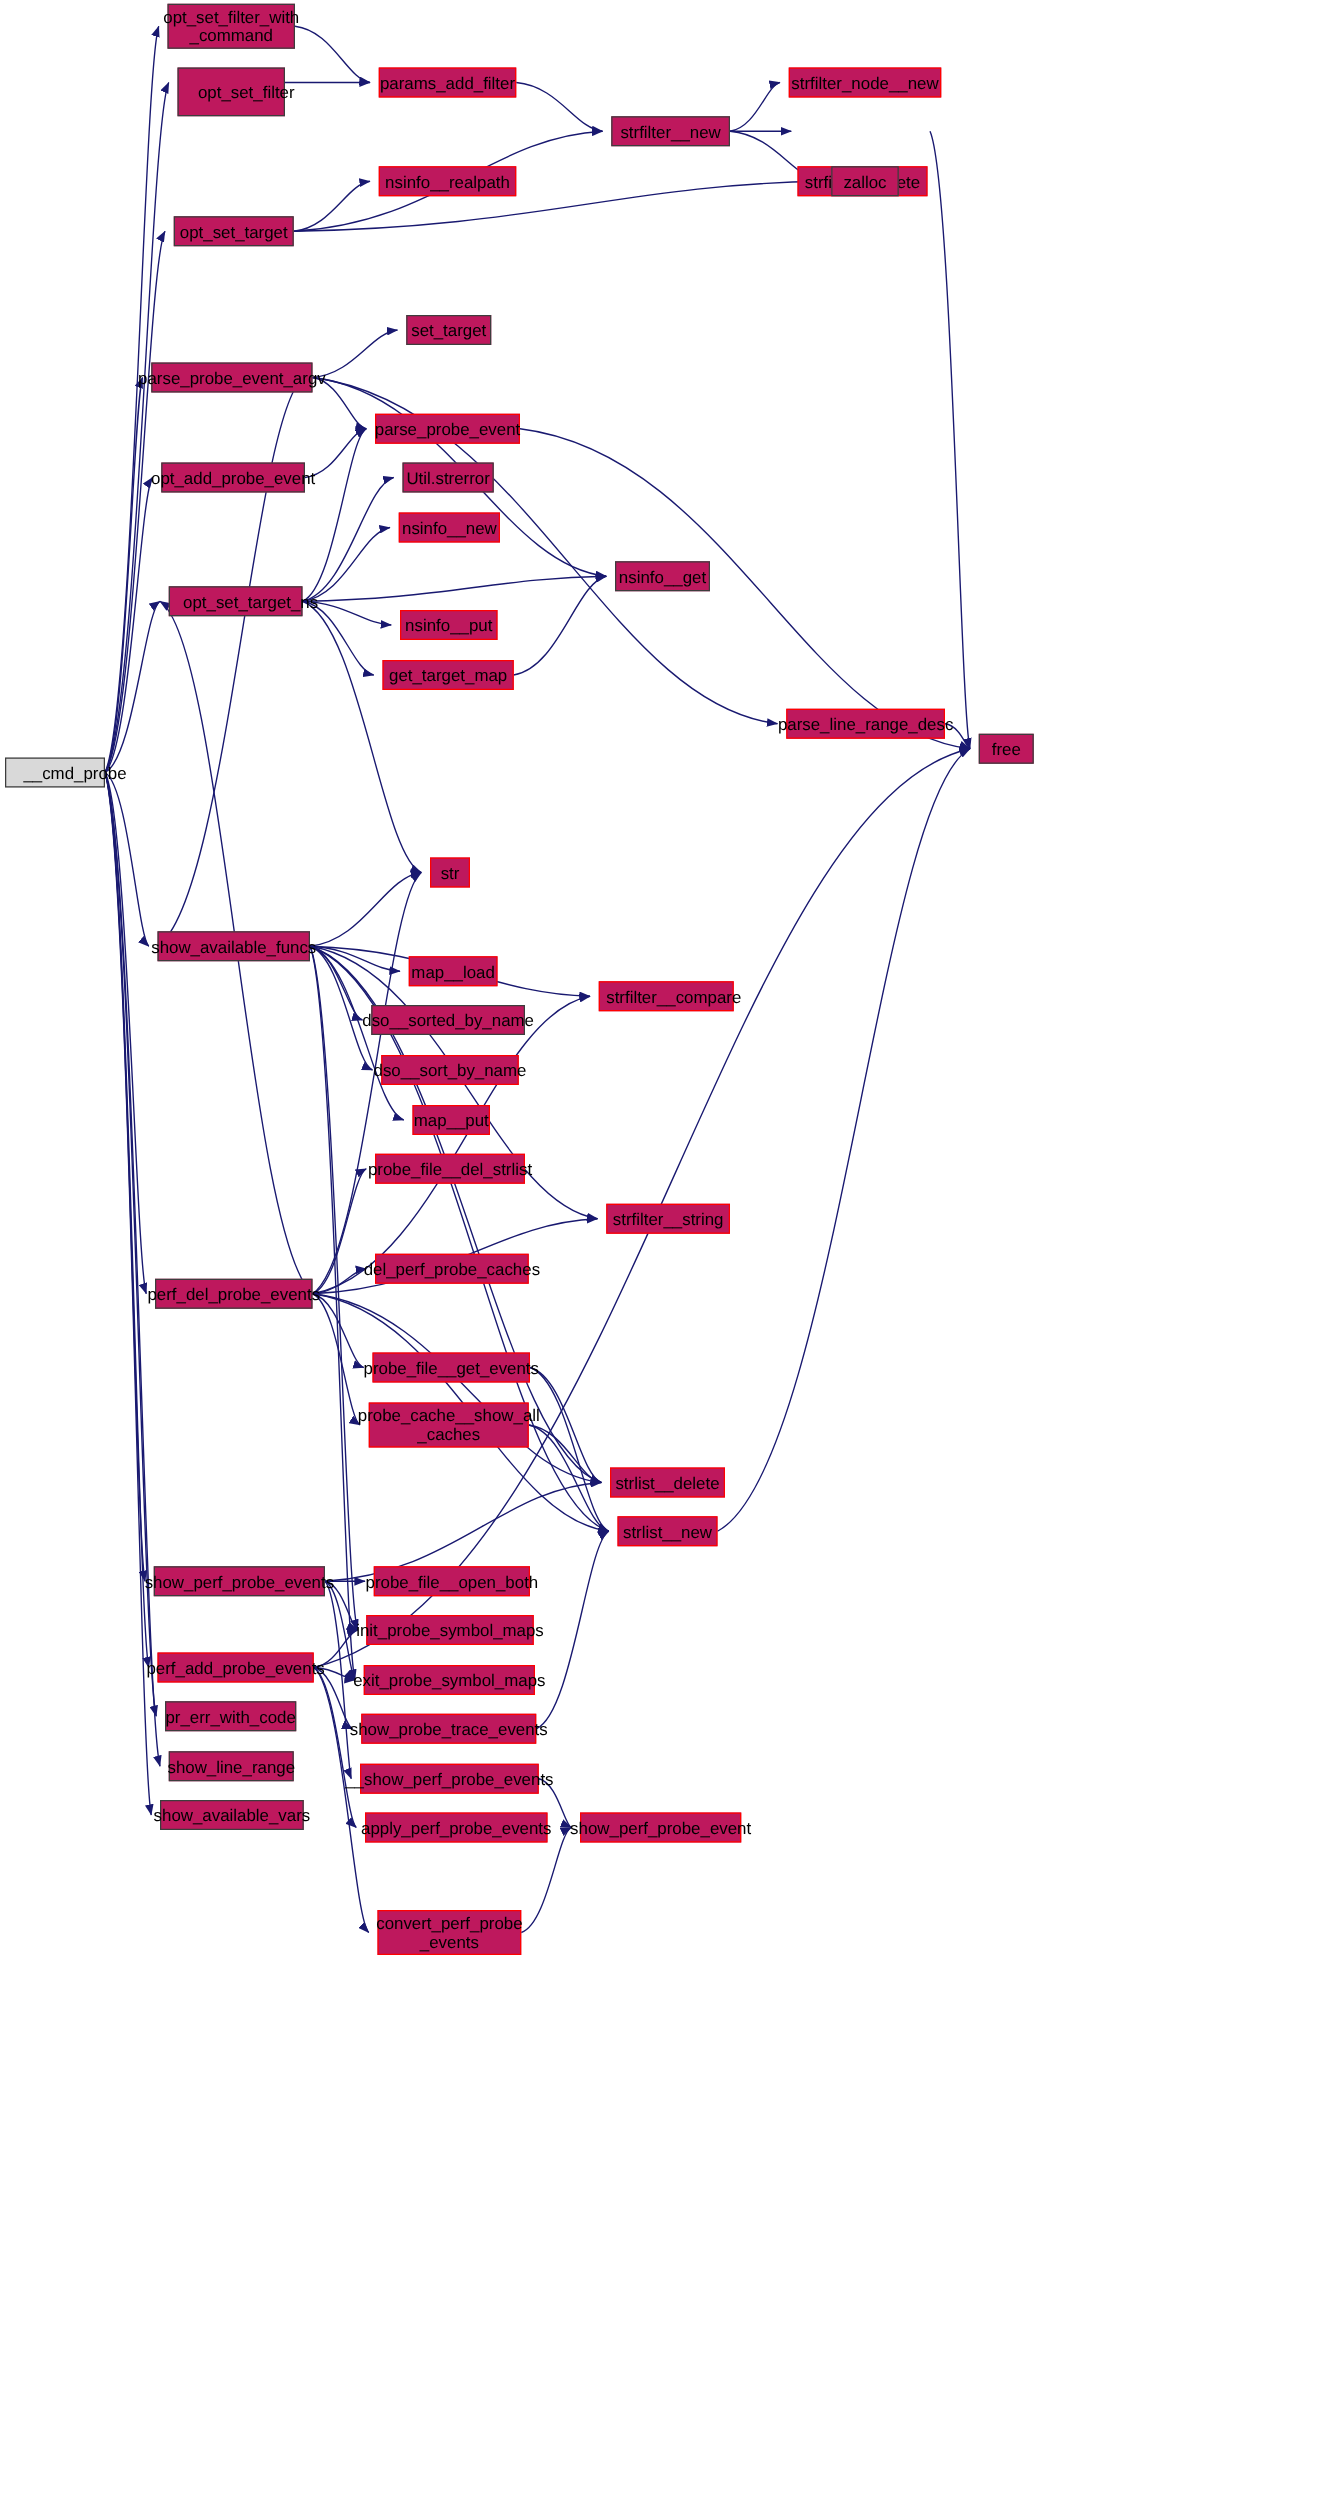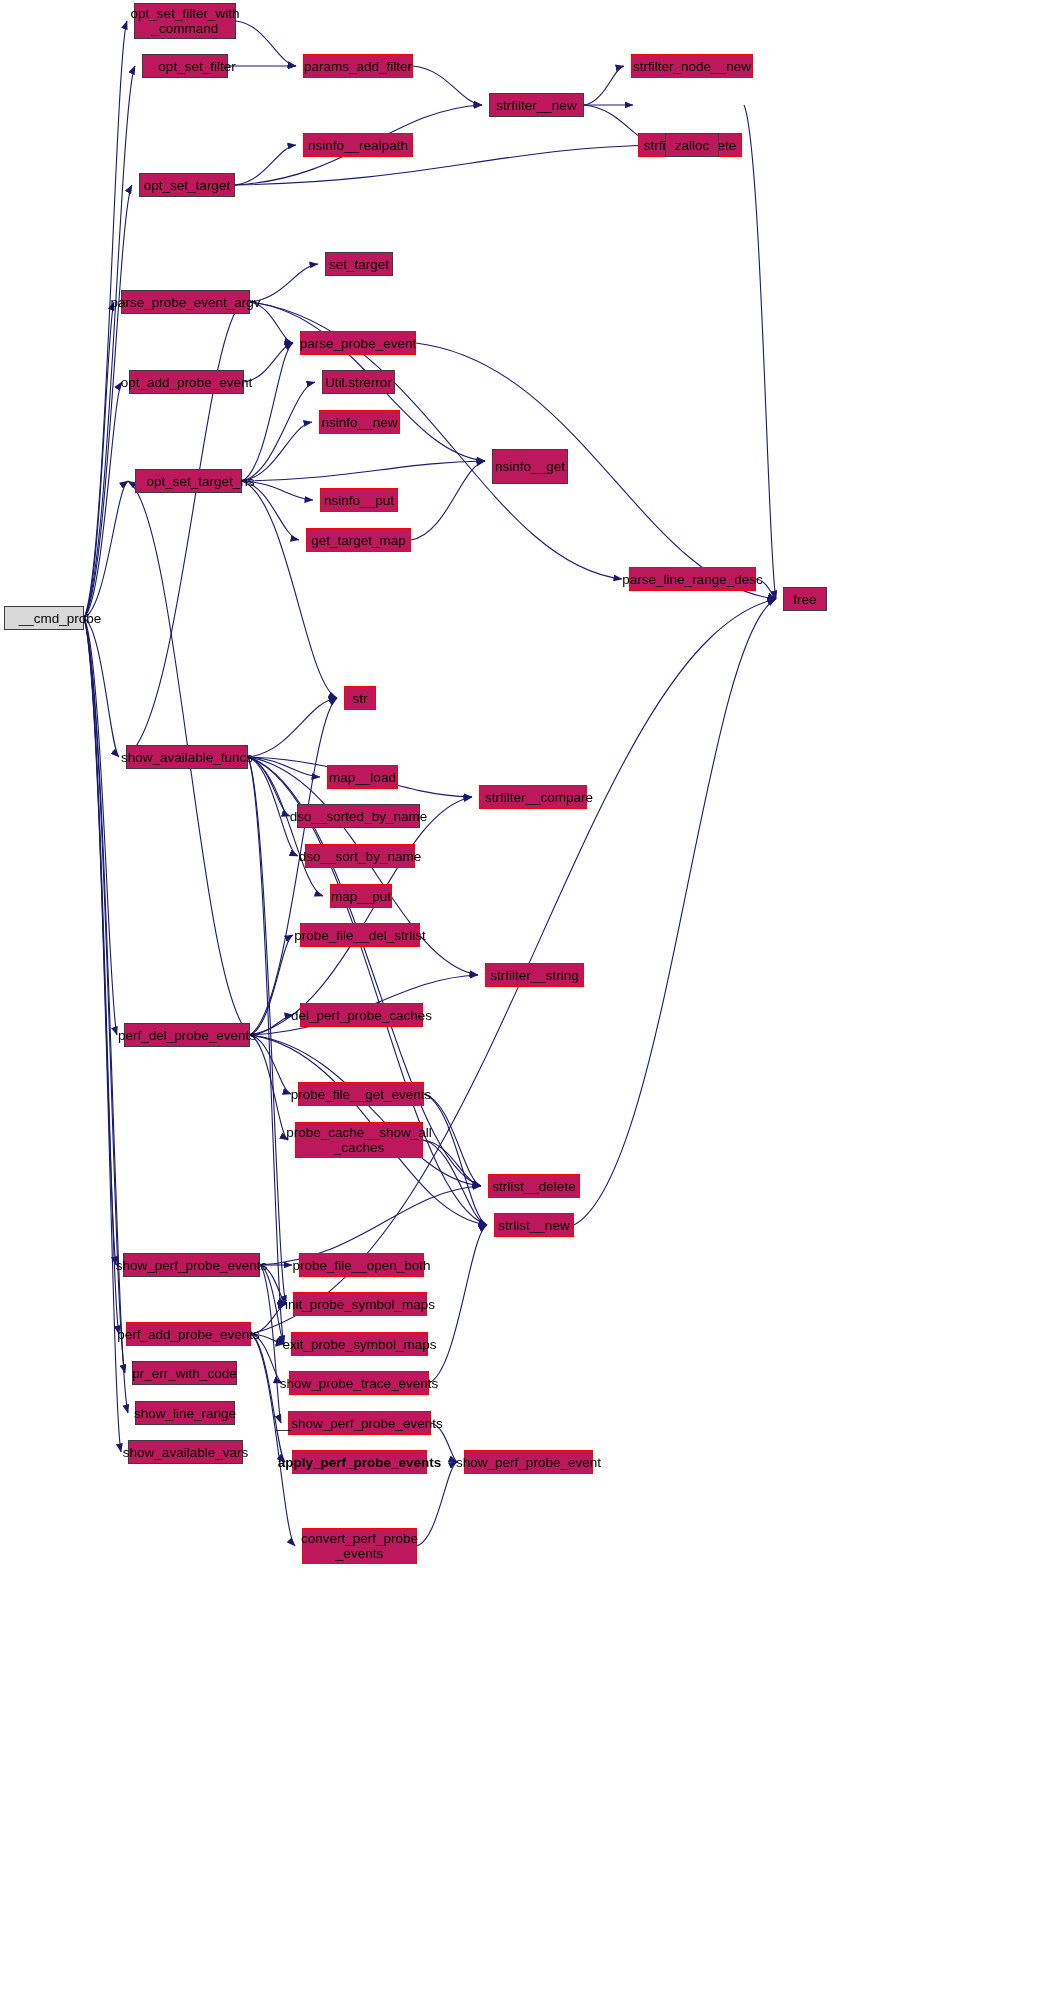--- a/index.html
+++ b/index.html
@@ -102,36 +102,36 @@
         <path d="M 251 1334 C 490.4 1275.2, 580.8399999999999 643.1, 776 599" fill="none" stroke="#191970" stroke-width="1.1" marker-end="url(#ah)"></path>
         <path d="M 431 1423 C 445.85 1426.12, 451.46 1459.66, 457 1462" fill="none" stroke="#191970" stroke-width="1.1" marker-end="url(#ah)"></path>
         <path d="M 417 1546 C 438.15 1539.28, 446.14 1467.04, 457 1462" fill="none" stroke="#191970" stroke-width="1.1" marker-end="url(#ah)"></path>
         <path d="M 429 1383 C 458.25 1370.36, 469.3 1234.48, 487 1225" fill="none" stroke="#191970" stroke-width="1.1" marker-end="url(#ah)"></path>
       </g>
   </svg>
   <div id="nodes">
       <div class="node root" style="left: 4px; top: 606px; width: 80px; height: 24px; padding-left: 32px;">__cmd_probe</div>
       <div class="node black" style="left: 134px; top: 3px; width: 102px; height: 36px;">opt_set_filter_with
 _command</div>
-      <div class="node black" style="left: 142px; top: 54px; width: 86px; height: 24px; padding-left: 24px;">opt_set_filter</div>
+      <div class="node black" style="left: 142px; top: 54px; width: 86px; height: 39px; padding-left: 24px;">opt_set_filter</div>
       <div class="node red" style="left: 303px; top: 54px; width: 110px; height: 24px;">params_add_filter</div>
       <div class="node black" style="left: 489px; top: 93px; width: 95px; height: 24px;">strfilter__new</div>
       <div class="node red" style="left: 631px; top: 54px; width: 122px; height: 24px;">strfilter_node__new</div>
       <div class="node red" style="left: 638px; top: 93px; width: 104px; height: 24px; margin-top: 40px;">strfilter__delete</div>
       <div class="node black" style="left: 665px; top: 133px; width: 54px; height: 24px;">zalloc</div>
       <div class="node red" style="left: 303px; top: 133px; width: 110px; height: 24px;">nsinfo__realpath</div>
       <div class="node black" style="left: 139px; top: 173px; width: 96px; height: 24px;">opt_set_target</div>
       <div class="node black" style="left: 325px; top: 252px; width: 68px; height: 24px;">set_target</div>
       <div class="node black" style="left: 121px; top: 290px; width: 129px; height: 24px;">parse_probe_event_argv</div>
       <div class="node red" style="left: 300px; top: 331px; width: 116px; height: 24px;">parse_probe_event</div>
       <div class="node black" style="left: 129px; top: 370px; width: 115px; height: 24px;">opt_add_probe_event</div>
       <div class="node black" style="left: 322px; top: 370px; width: 73px; height: 24px;">Util.strerror</div>
       <div class="node red" style="left: 319px; top: 410px; width: 81px; height: 24px;">nsinfo__new</div>
       <div class="node black" style="left: 135px; top: 469px; width: 107px; height: 24px; padding-left: 24px;">opt_set_target_ns</div>
-      <div class="node black" style="left: 492px; top: 449px; width: 76px; height: 35px;">nsinfo__get</div>
+      <div class="node black" style="left: 492px; top: 449px; width: 76px; height: 24px;">nsinfo__get</div>
       <div class="node red" style="left: 320px; top: 488px; width: 78px; height: 24px;">nsinfo__put</div>
       <div class="node red" style="left: 306px; top: 528px; width: 105px; height: 24px;">get_target_map</div>
       <div class="node red" style="left: 629px; top: 567px; width: 127px; height: 24px;">parse_line_range_desc</div>
       <div class="node black" style="left: 783px; top: 587px; width: 44px; height: 24px;">free</div>
       <div class="node red" style="left: 344px; top: 686px; width: 32px; height: 24px;">str</div>
       <div class="node black" style="left: 126px; top: 745px; width: 122px; height: 24px;">show_available_funcs</div>
       <div class="node red" style="left: 327px; top: 765px; width: 71px; height: 24px;">map__load</div>
       <div class="node red" style="left: 479px; top: 785px; width: 108px; height: 24px; padding-left: 12px;">strfilter__compare</div>
       <div class="node black" style="left: 297px; top: 804px; width: 123px; height: 24px;">dso__sorted_by_name</div>
       <div class="node red" style="left: 305px; top: 844px; width: 110px; height: 24px;">dso__sort_by_name</div>
@@ -148,18 +148,18 @@
       <div class="node black" style="left: 123px; top: 1253px; width: 137px; height: 24px;">show_perf_probe_events</div>
       <div class="node red" style="left: 299px; top: 1253px; width: 125px; height: 24px;">probe_file__open_both</div>
       <div class="node red" style="left: 293px; top: 1292px; width: 134px; height: 24px;">init_probe_symbol_maps</div>
       <div class="node red" style="left: 126px; top: 1322px; width: 125px; height: 24px;">perf_add_probe_events</div>
       <div class="node red" style="left: 291px; top: 1332px; width: 137px; height: 24px;">exit_probe_symbol_maps</div>
       <div class="node black" style="left: 132px; top: 1361px; width: 105px; height: 24px;">pr_err_with_code</div>
       <div class="node red" style="left: 289px; top: 1371px; width: 140px; height: 24px;">show_probe_trace_events</div>
       <div class="node black" style="left: 135px; top: 1401px; width: 100px; height: 24px;">show_line_range</div>
       <div class="node red" style="left: 288px; top: 1411px; width: 143px; height: 24px;">__show_perf_probe_events</div>
       <div class="node black" style="left: 128px; top: 1440px; width: 115px; height: 24px;">show_available_vars</div>
-      <div class="node red" style="left: 292px; top: 1450px; width: 135px; height: 24px; font-weight: bold;">apply_perf_probe_events</div>
+      <div class="node red" style="left: 292px; top: 1450px; width: 146px; height: 24px;">apply_perf_probe_events</div>
       <div class="node red" style="left: 464px; top: 1450px; width: 129px; height: 24px;">show_perf_probe_event</div>
       <div class="node red" style="left: 302px; top: 1528px; width: 115px; height: 36px;">convert_perf_probe
 _events</div>
     </div>
 </div>
 
 </body></html>

